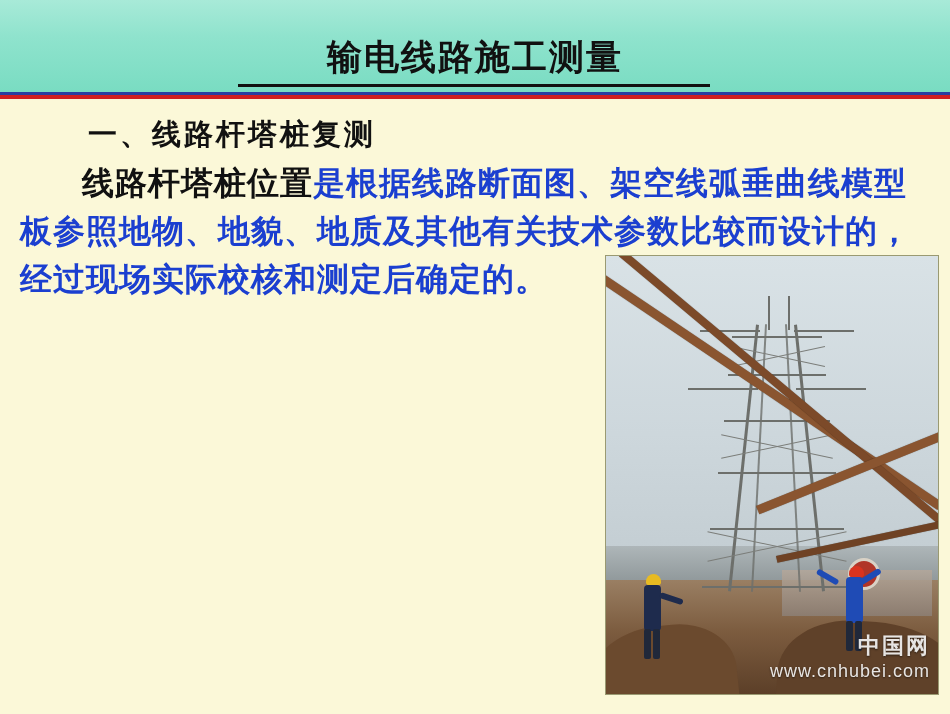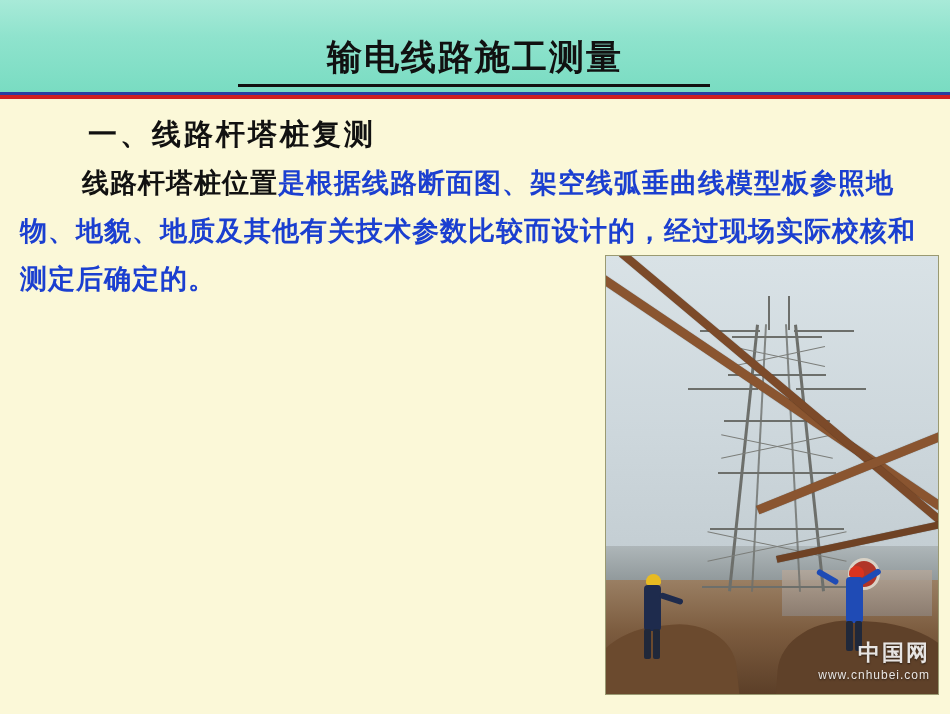--- a/index.html
+++ b/index.html
@@ -79,21 +79,21 @@
     font-family: "DejaVu Sans", "Liberation Sans", sans-serif;
     font-size: 29px;
     font-weight: bold;
     color: #111111;
     letter-spacing: 3px;
   }
 
   .para {
     position: absolute;
     font-family: "DejaVu Sans", "Liberation Sans", sans-serif;
-    font-size: 27px;
+    font-size: 32px;
     font-weight: bold;
     line-height: 48px;
     color: #1b3fd0;
     letter-spacing: 1px;
   }
   .para.p1 {
     left: 20px;
     top: 60px;
     width: 910px;
     text-indent: 62px;
@@ -198,21 +198,21 @@
   .watermark {
     position: absolute;
     right: 8px;
     bottom: 12px;
     text-align: right;
     color: rgba(255,255,255,0.88);
     font-family: "Liberation Sans", sans-serif;
     text-shadow: 0 1px 2px rgba(0,0,0,.55);
   }
   .watermark .wm-cn { font-size: 22px; font-weight: bold; letter-spacing: 2px; }
-  .watermark .wm-url { font-size: 12px; letter-spacing: 1px; }
+  .watermark .wm-url { font-size: 18px; letter-spacing: 1px; }
 </style>
 </head>
 <body>
 
 <div id="slide">
 
   <div class="title-band">
     <div class="title-text">输电线路施工测量</div>
     <div class="title-underline"></div>
   </div>

